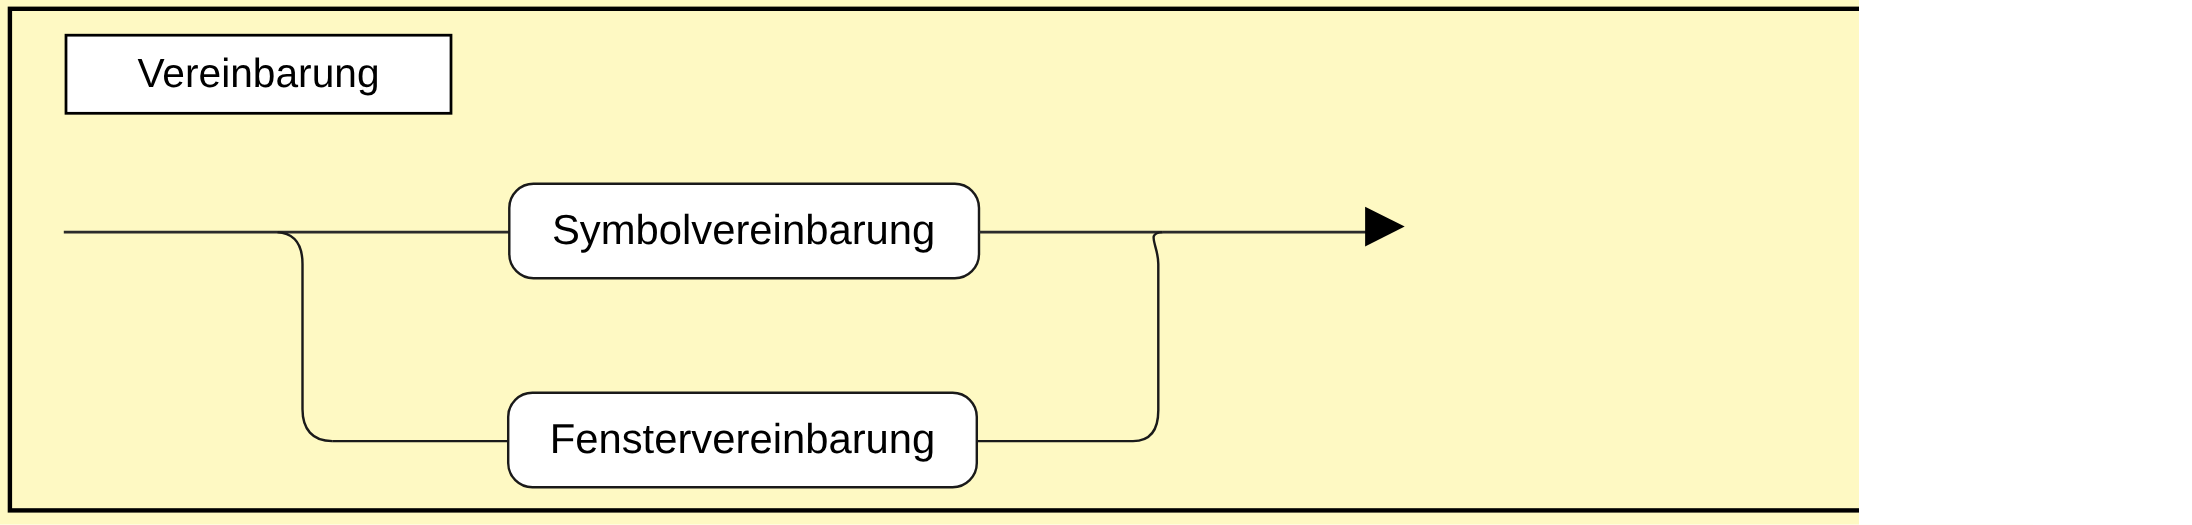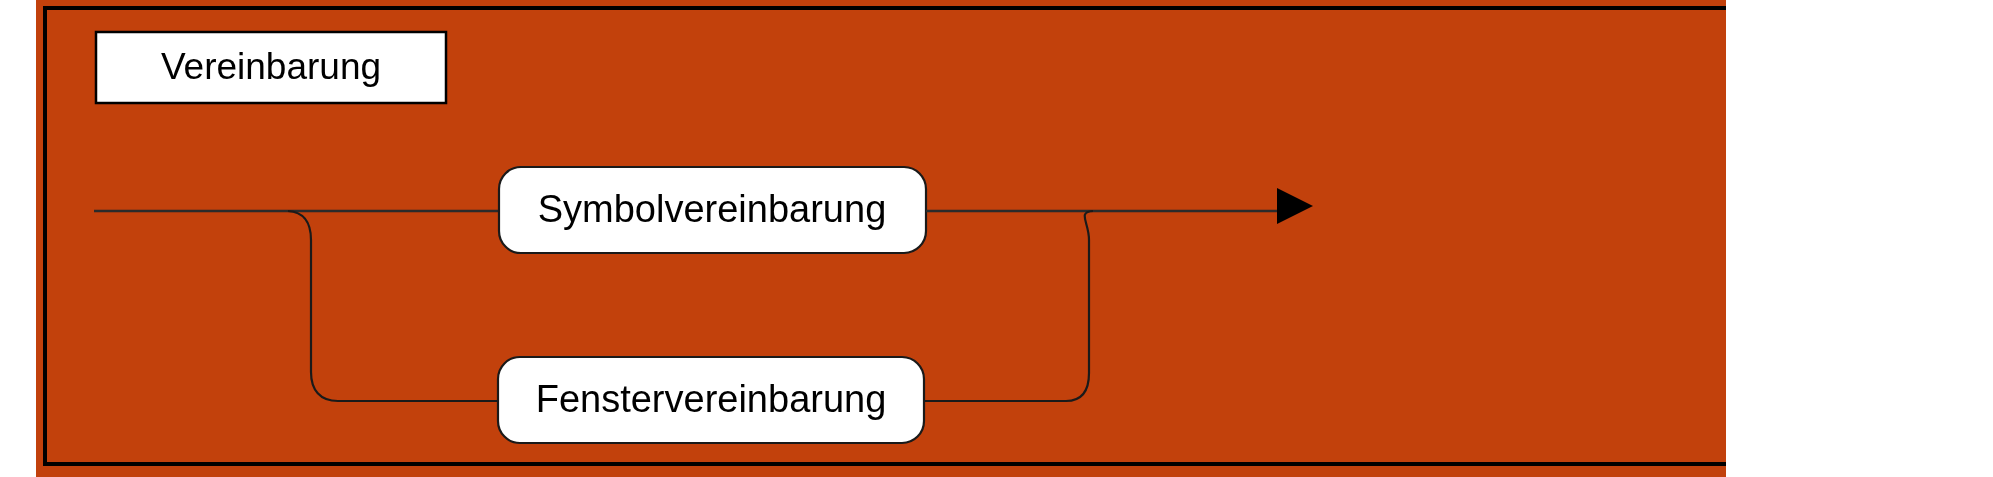--- a/index.html
+++ b/index.html
@@ -8,23 +8,22 @@
     padding: 0;
     background: #ffffff;
   }
   body {
     font-family: "Liberation Sans", sans-serif;
   }
   #diagram-root {
     position: relative;
     width: 1690px;
     height: 477px;
-    background: #c2410c;
+    background: #fef9c3;
     overflow: hidden;
-    margin-left: 36px;
   }
   #railroad-svg {
     position: absolute;
     left: 0;
     top: 0;
     width: 1993px;
     height: 477px;
     display: block;
   }
   .frame-rect {

